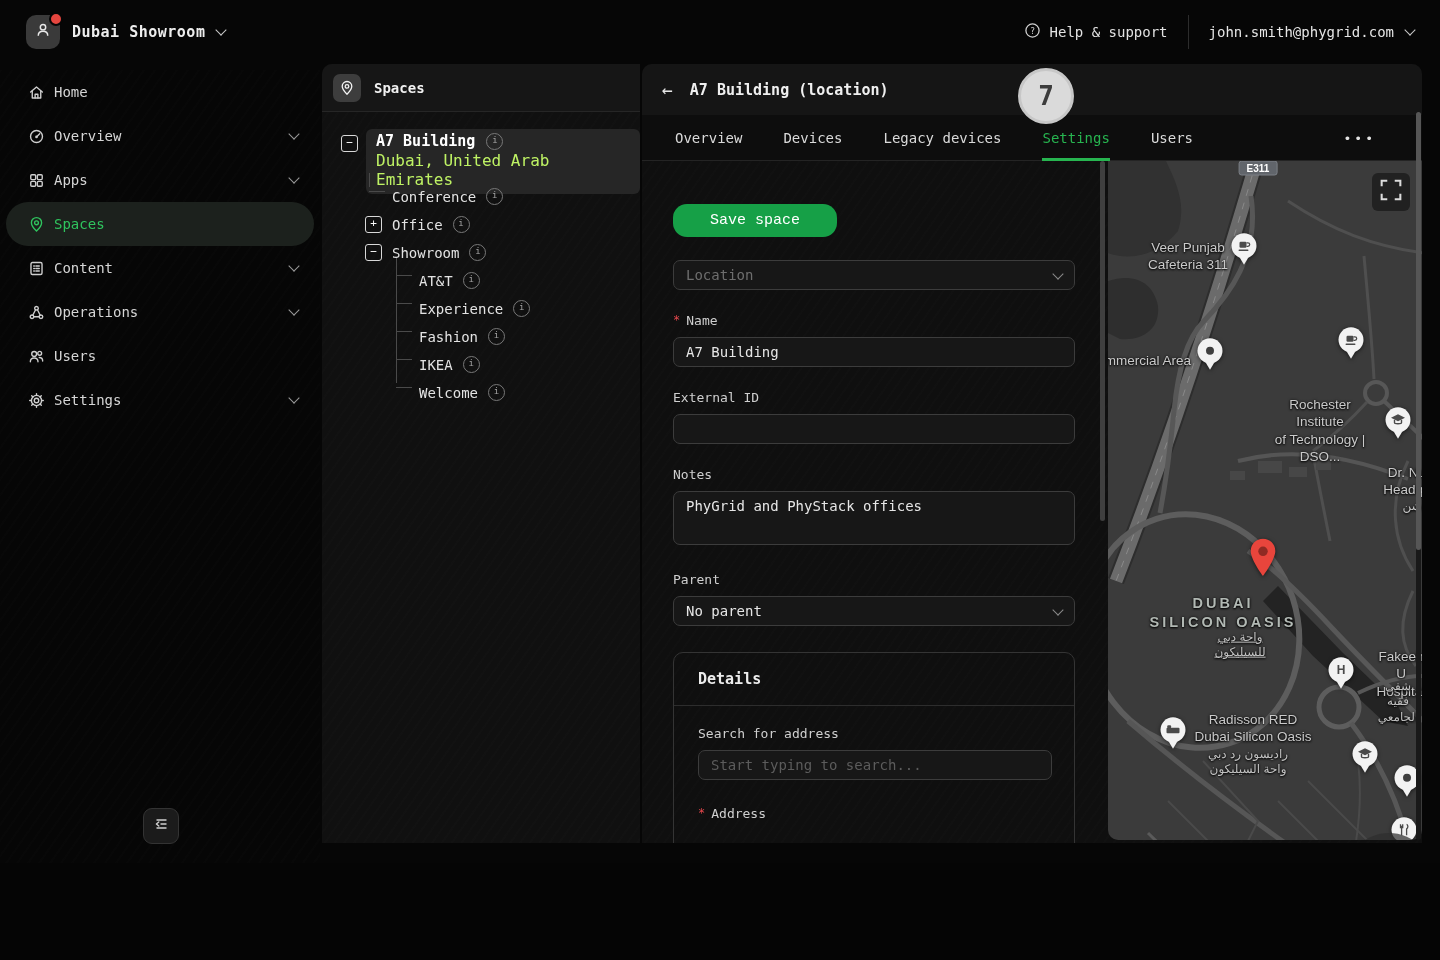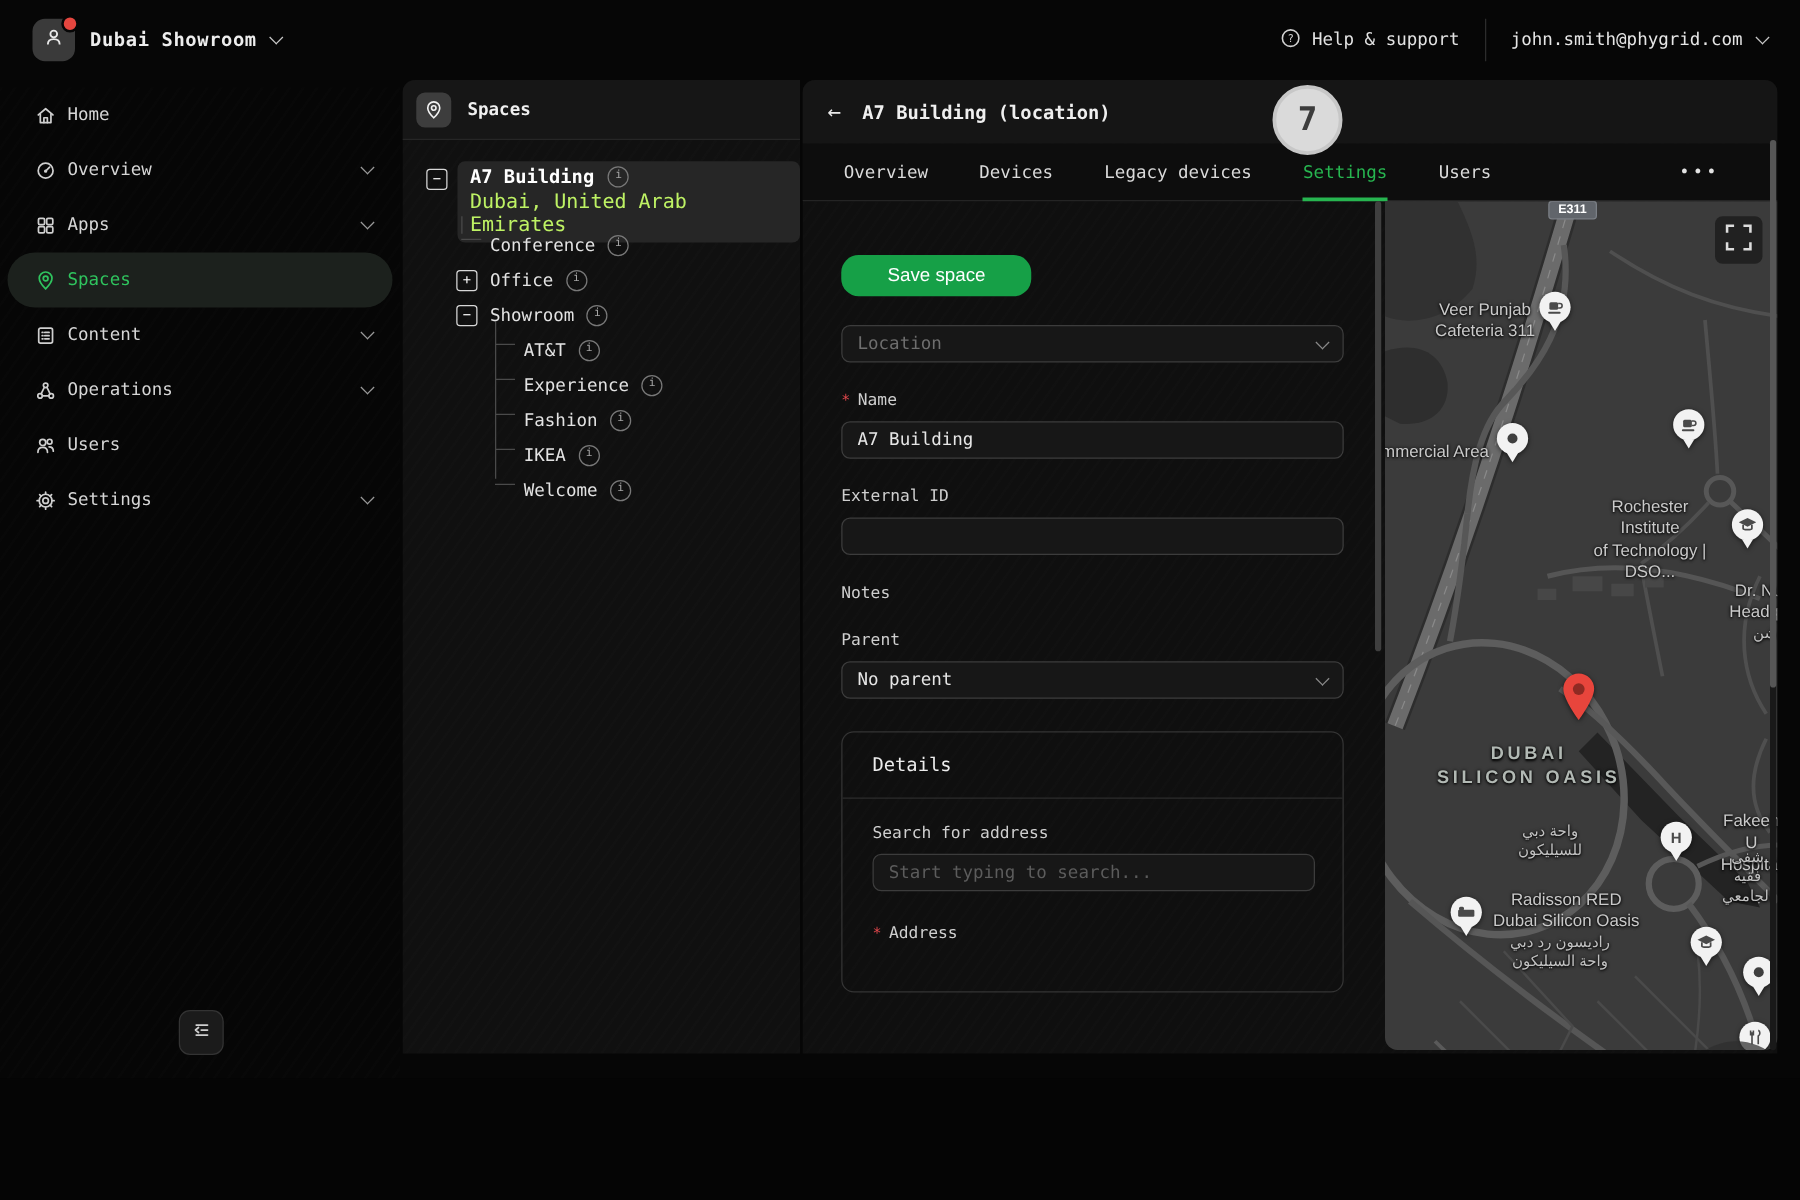--- a/index.html
+++ b/index.html
@@ -74,33 +74,33 @@
   .tab{font-size:14px;color:#dadada;height:100%;display:flex;align-items:center;position:relative;cursor:pointer;}
   .tab.active{color:var(--accent);}
   .tab.active::after{content:'';position:absolute;left:0;right:0;bottom:-1px;height:3px;background:var(--accent);}
   .more{position:absolute;right:46px;top:50%;transform:translateY(-50%);color:#e3e3e3;
         letter-spacing:3px;font-size:13px;cursor:pointer;}
   .content{position:absolute;top:97px;left:0;right:0;bottom:0;}
   .form-col{position:absolute;left:0;top:0;width:461px;bottom:0;overflow:hidden;
             padding:22px 0 0 31px;box-sizing:border-box;}
   .h1{font-size:30px;font-weight:500;color:#ececec;letter-spacing:1px;}
   .save-btn{margin-top:21px;background:var(--save);color:#fff;font-size:15px;padding:8px 37px;
-    border-radius:14px;border:none;font-family:Liberation Sans, sans-serif;cursor:pointer;display:inline-block;}
+    border-radius:14px;border:none;font-family:Liberation Mono, monospace;cursor:pointer;display:inline-block;}
   .field{margin-top:23px;}
   .flabel{font-size:13px;color:#cfcfcf;margin-bottom:9px;}
   .req{color:var(--danger);margin-right:6px;font-size:12px;vertical-align:top;}
   .input,.select{width:402px;height:30px;background:#171717;border:1px solid #3c3c3c;border-radius:7px;
     color:#e6e6e6;font-size:14px;padding:0 12px;box-sizing:border-box;font-family:inherit;}
   input.input{outline:none;}
   .select{display:flex;align-items:center;justify-content:space-between;cursor:pointer;}
   .select .chev{border-color:#8a8a8a;margin-top:-2px;}
   .select.disabled{color:#6e6e6e;}
   textarea.input{height:54px;padding-top:6px;resize:none;outline:none;}
   .details-card{margin-top:26px;width:402px;border:1px solid #343434;border-radius:10px;box-sizing:border-box;}
-  .dc-head{padding:17px 24px;font-size:15px;color:#ececec;border-bottom:1px solid #2d2d2d;}
+  .dc-head{padding:17px 24px;font-size:15px;color:#ececec;border-bottom:1px solid #2d2d2d;font-weight:bold;}
   .dc-body{padding:20px 24px 30px;}
   .dc-body .input{width:354px;}
   .dc-body .input::placeholder{color:#5c5c5c;}
   .addr{margin-top:26px;}
   
   .map-wrap{position:absolute;left:466px;top:0;width:314px;bottom:3px;background:#3b3b3b;
             border-radius:0 0 10px 10px;overflow:hidden;}
   .roads{position:absolute;left:0;top:0;}
   .map-label{position:absolute;transform:translate(-50%,-50%);color:#cacaca;
     font:500 13.5px "Liberation Sans",sans-serif;text-align:center;white-space:pre-line;line-height:1.28;
@@ -345,20 +345,21 @@
           <input class="input" value="A7 Building" style="">
         </div>
 
         <div class="field">
           <div class="flabel">External ID</div>
           <input class="input" value="" style="">
         </div>
 
         <div class="field">
           <div class="flabel">Notes</div>
+          <textarea class="input" style="">PhyGrid and PhyStack offices</textarea>
         </div>
 
         <div class="field">
           <div class="flabel">Parent</div>
           <div class="select">
             <span>No parent</span>
             <span class="chev"></span>
           </div>
         </div>
 
@@ -429,21 +430,21 @@
             <div class="map-label" style="left: 80px; top: 95px;">Veer Punjab
 Cafeteria 311</div>
             <div class="map-label" style="left: 40px; top: 200px;">mmercial Area</div>
             <div class="map-label" style="left: 212px; top: 270px;">Rochester Institute
 of Technology | DSO...</div>
             <div class="map-label" style="left: 299px; top: 320px;">Dr. Nu
 Headqu</div>
             <div class="map-label arabic" style="left: 304px; top: 346px;">شن</div>
             <div class="map-label area" style="left: 115px; top: 452px;">DUBAI
 SILICON OASIS</div>
-            <div class="map-label arabic" style="left: 132px; top: 512px;">واحة دبي
+            <div class="map-label arabic" style="left: 132px; top: 484px; text-decoration: underline;">واحة دبي
 للسيليكون</div>
             <div class="map-label" style="left: 293px; top: 513px;">Fakeeh U
 Hospital</div>
             <div class="map-label arabic" style="left: 290px; top: 541px;">شفى فقيه الجامعي</div>
             <div class="map-label" style="left: 145px; top: 567px;">Radisson RED
 Dubai Silicon Oasis</div>
             <div class="map-label arabic" style="left: 140px; top: 601px;">راديسون رد دبي
 واحة السيليكون</div>
             <div class="map-label" style="left: 219px; top: 703px;">ALBAIK</div>
             <div class="map-label" style="left: 46px; top: 726px;">emmer Villas</div>

